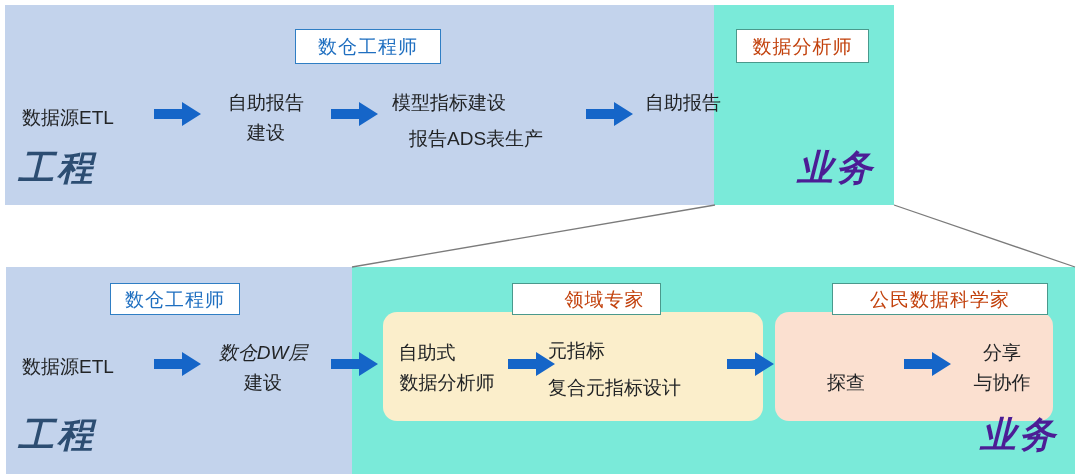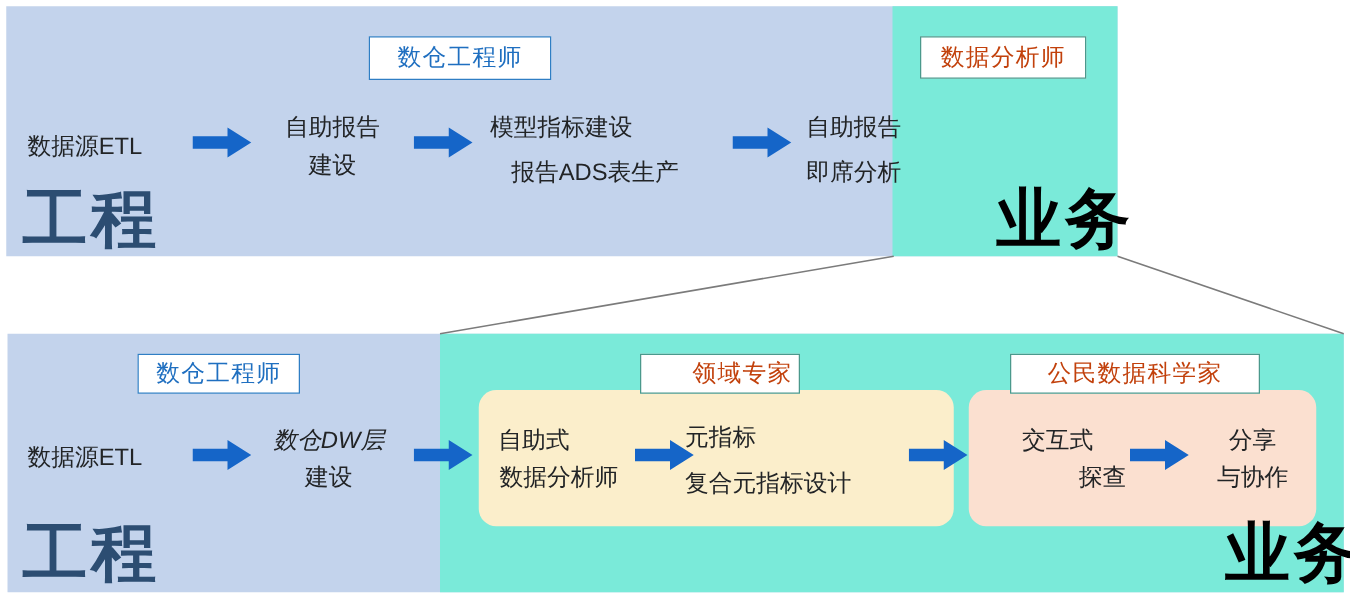--- a/index.html
+++ b/index.html
@@ -64,29 +64,30 @@
 
   
   .arrow {
     position: absolute;
     z-index: 5;
   }
 
   
   .side-label {
     position: absolute;
-    font-size: 52px;
+    font-size: 36px;
     line-height: 1;
     font-weight: 700;
     letter-spacing: 3px;
     z-index: 4;
     white-space: nowrap;
+    font-style: italic;
   }
   .side-label.eng { color: #2c4d72; }
-  .side-label.biz { color: #000000; }
+  .side-label.biz { color: #4c1d95; }
 
   
   .card {
     position: absolute;
     box-sizing: border-box;
     border-radius: 14px;
     z-index: 3;
   }
   .card-cream { background: #fbeecb; }
   .card-peach { background: #fbe0d0; }
@@ -122,21 +123,20 @@
 
   <div class="step" style="left:22px; top:103px;">数据源ETL</div>
 
   <div class="step center" style="left:213px; top:88px; width:106px;">自助报告</div>
   <div class="step center" style="left:213px; top:118px; width:106px;">建设</div>
 
   <div class="step" style="left:392px; top:88px;">模型指标建设</div>
   <div class="step" style="left:392px; top:124px;margin-left:17px;">报告ADS表生产</div>
 
   <div class="step" style="left:645px; top:88px;">自助报告</div>
-  <div class="step" style="left:645px; top:124px;">即席分析</div>
 
   <svg class="arrow" style="left:154px; top:101px;" width="48" height="26" viewBox="0 0 48 26">
     <path d="M0 8 L28 8 L28 1 L47 13 L28 25 L28 18 L0 18 Z" fill="#1565c8"></path>
   </svg>
   <svg class="arrow" style="left:331px; top:101px;" width="48" height="26" viewBox="0 0 48 26">
     <path d="M0 8 L28 8 L28 1 L47 13 L28 25 L28 18 L0 18 Z" fill="#1565c8"></path>
   </svg>
   <svg class="arrow" style="left:586px; top:101px;" width="48" height="26" viewBox="0 0 48 26">
     <path d="M0 8 L28 8 L28 1 L47 13 L28 25 L28 18 L0 18 Z" fill="#1565c8"></path>
   </svg>
@@ -144,36 +144,35 @@
   <div class="band band-blue" style="left:6px; top:267px; width:1069px; height:207px;"></div>
   <div class="band band-teal" style="left:352px; top:267px; width:723px; height:207px;"></div>
 
   <div class="card card-cream" style="left:383px; top:312px; width:380px; height:109px;"></div>
   <div class="card card-peach" style="left:775px; top:312px; width:278px; height:109px;"></div>
 
   <div class="side-label eng" style="left:18px; top:417px;">工程</div>
   <div class="side-label biz" style="left:980px; top:417px;">业务</div>
 
   <div class="role-tag" style="left:110px; top:283px; width:130px; height:32px;">数仓工程师</div>
-  <div class="role-tag teal" style="left:512px; top:283px; width:128px; height:32px;padding-left:36px;">领域专家</div>
-  <div class="role-tag teal" style="left:808px; top:283px; width:200px; height:32px;">公民数据科学家</div>
+  <div class="role-tag teal" style="left:512px; top:283px; width:149px; height:32px;padding-left:36px;">领域专家</div>
+  <div class="role-tag teal" style="left:832px; top:283px; width:216px; height:32px;">公民数据科学家</div>
 
   <div class="step" style="left:22px; top:352px;">数据源ETL</div>
 
   <div class="step center" style="left:203px; top:338px; width:120px;font-style:italic;">数仓DW层</div>
   <div class="step center" style="left:203px; top:368px; width:120px;">建设</div>
 
   <div class="step center" style="left:372px; top:338px; width:110px;">自助式</div>
   <div class="step center" style="left:392px; top:368px; width:110px;">数据分析师</div>
 
   <div class="step" style="left:548px; top:336px;">元指标</div>
   <div class="step" style="left:548px; top:373px;">复合元指标设计</div>
 
-  <div class="step center" style="left:800px; top:338px; width:92px;">交互式</div>
-  <div class="step center" style="left:836px; top:368px; width:92px;">探查</div>
+  <div class="step center" style="left:800px; top:368px; width:92px;">探查</div>
 
   <div class="step center" style="left:962px; top:338px; width:80px;">分享</div>
   <div class="step center" style="left:962px; top:368px; width:80px;">与协作</div>
 
   <svg class="arrow" style="left:154px; top:351px;" width="48" height="26" viewBox="0 0 48 26">
     <path d="M0 8 L28 8 L28 1 L47 13 L28 25 L28 18 L0 18 Z" fill="#1565c8"></path>
   </svg>
   <svg class="arrow" style="left:331px; top:351px;" width="48" height="26" viewBox="0 0 48 26">
     <path d="M0 8 L28 8 L28 1 L47 13 L28 25 L28 18 L0 18 Z" fill="#1565c8"></path>
   </svg>

